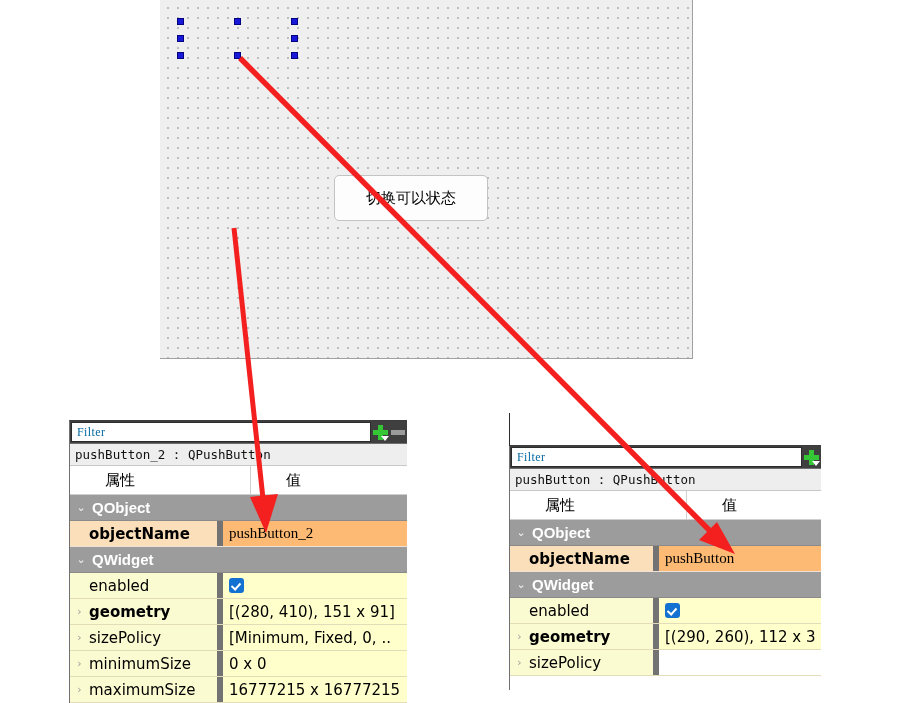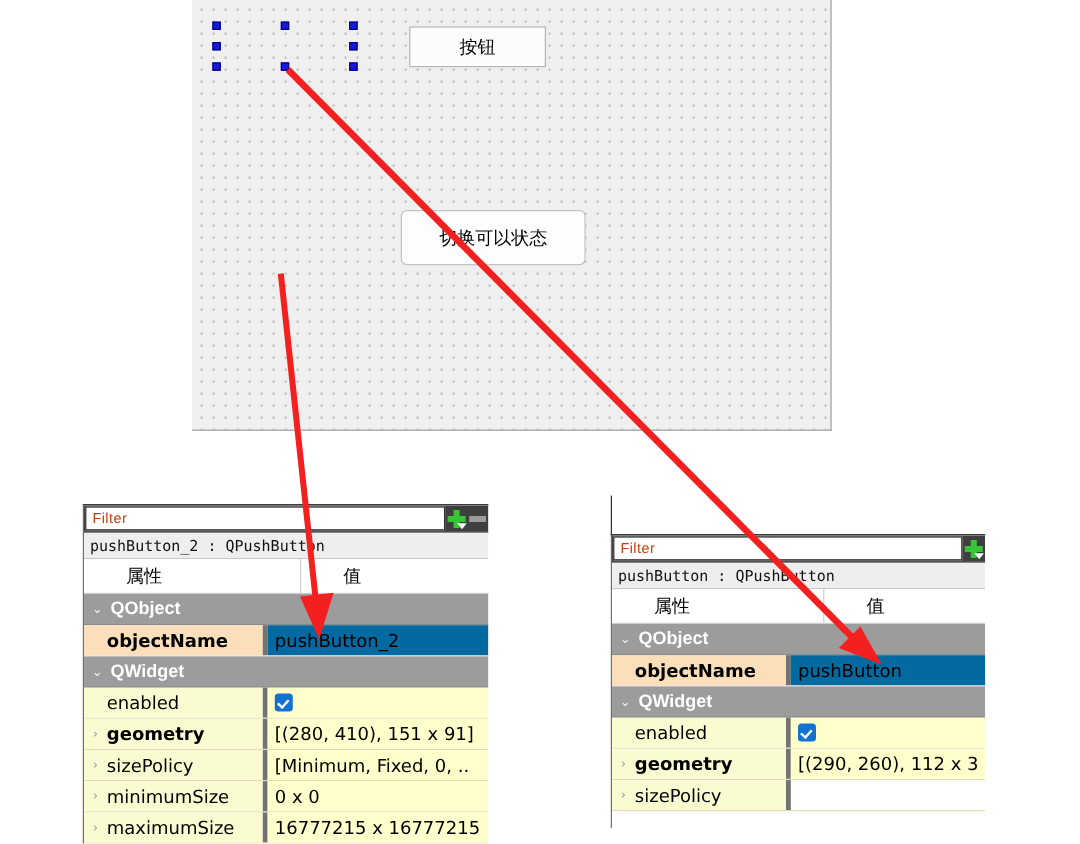--- a/index.html
+++ b/index.html
@@ -129,23 +129,23 @@
     border-bottom: 1px solid #6e6e6e;
   }
   .filter-input {
     flex: 1 1 auto;
     background: #ffffff;
     border: 1px solid #2b2b2b;
     margin: 1px 0 1px 1px;
     display: flex;
     align-items: center;
     padding-left: 5px;
-    font-family: Liberation Sans, sans-serif;
+    font-family: Liberation Serif, serif;
     font-size: 12px;
-    color: #c2410c;
+    color: #0369a1;
     letter-spacing: 0.4px;
   }
   .filter-btns {
     flex: 0 0 auto;
     display: flex;
     align-items: center;
     padding: 0 2px;
     gap: 3px;
   }
   .btn-plus {
@@ -234,21 +234,21 @@
     font-size: 15px;
     color: #000;
   }
   .prop-row.alt {
     border-bottom: 1px solid #efe2d4;
   }
   .prop-row .cell-name {
     display: flex;
     align-items: center;
     box-sizing: border-box;
-    border-right: 4px solid #737373;
+    border-right: 6px solid #737373;
     overflow: hidden;
     white-space: nowrap;
     font-family: "DejaVu Sans", sans-serif;
   }
   .prop-row .cell-value {
     display: flex;
     align-items: center;
     padding-left: 6px;
     box-sizing: border-box;
     overflow: hidden;
@@ -264,21 +264,21 @@
   }
   .prop-row .expander.blank { color: transparent; }
   .prop-row .nm { flex: 1 1 auto; overflow: hidden; }
   .prop-row .nm.bold { font-weight: bold; }
 
   
   .row-yellow .cell-name { background: #fbfbd2; }
   .row-yellow .cell-value { background: #ffffcb; }
   
   .row-orange .cell-name { background: #fbdfbb; }
-  .row-orange .cell-value { background: #0369a1; }
+  .row-orange .cell-value { background: #fdba74; font-family: Liberation Serif, serif; }
 
   .checkbox-on {
     width: 15px;
     height: 15px;
     background: #1372d1;
     border-radius: 3px;
     position: relative;
     display: inline-block;
   }
   .checkbox-on::after {
@@ -289,23 +289,20 @@
     border: solid #ffffff;
     border-width: 0 2px 2px 0;
     transform: rotate(42deg);
   }
 </style>
 </head>
 <body>
 
 <div id="form-canvas">
 
-  <div id="widget-pushbutton-2">
-    <span>按钮</span>
-  </div>
 
   <div id="widget-pushbutton">
     <span>切换可以状态</span>
   </div>
 
   <div class="sel-handle" style="left:17px;  top:20px;"></div>
   <div class="sel-handle" style="left:74px;  top:20px;"></div>
   <div class="sel-handle" style="left:131px; top:20px;"></div>
   <div class="sel-handle" style="left:17px;  top:37px;"></div>
   <div class="sel-handle" style="left:131px; top:37px;"></div>

